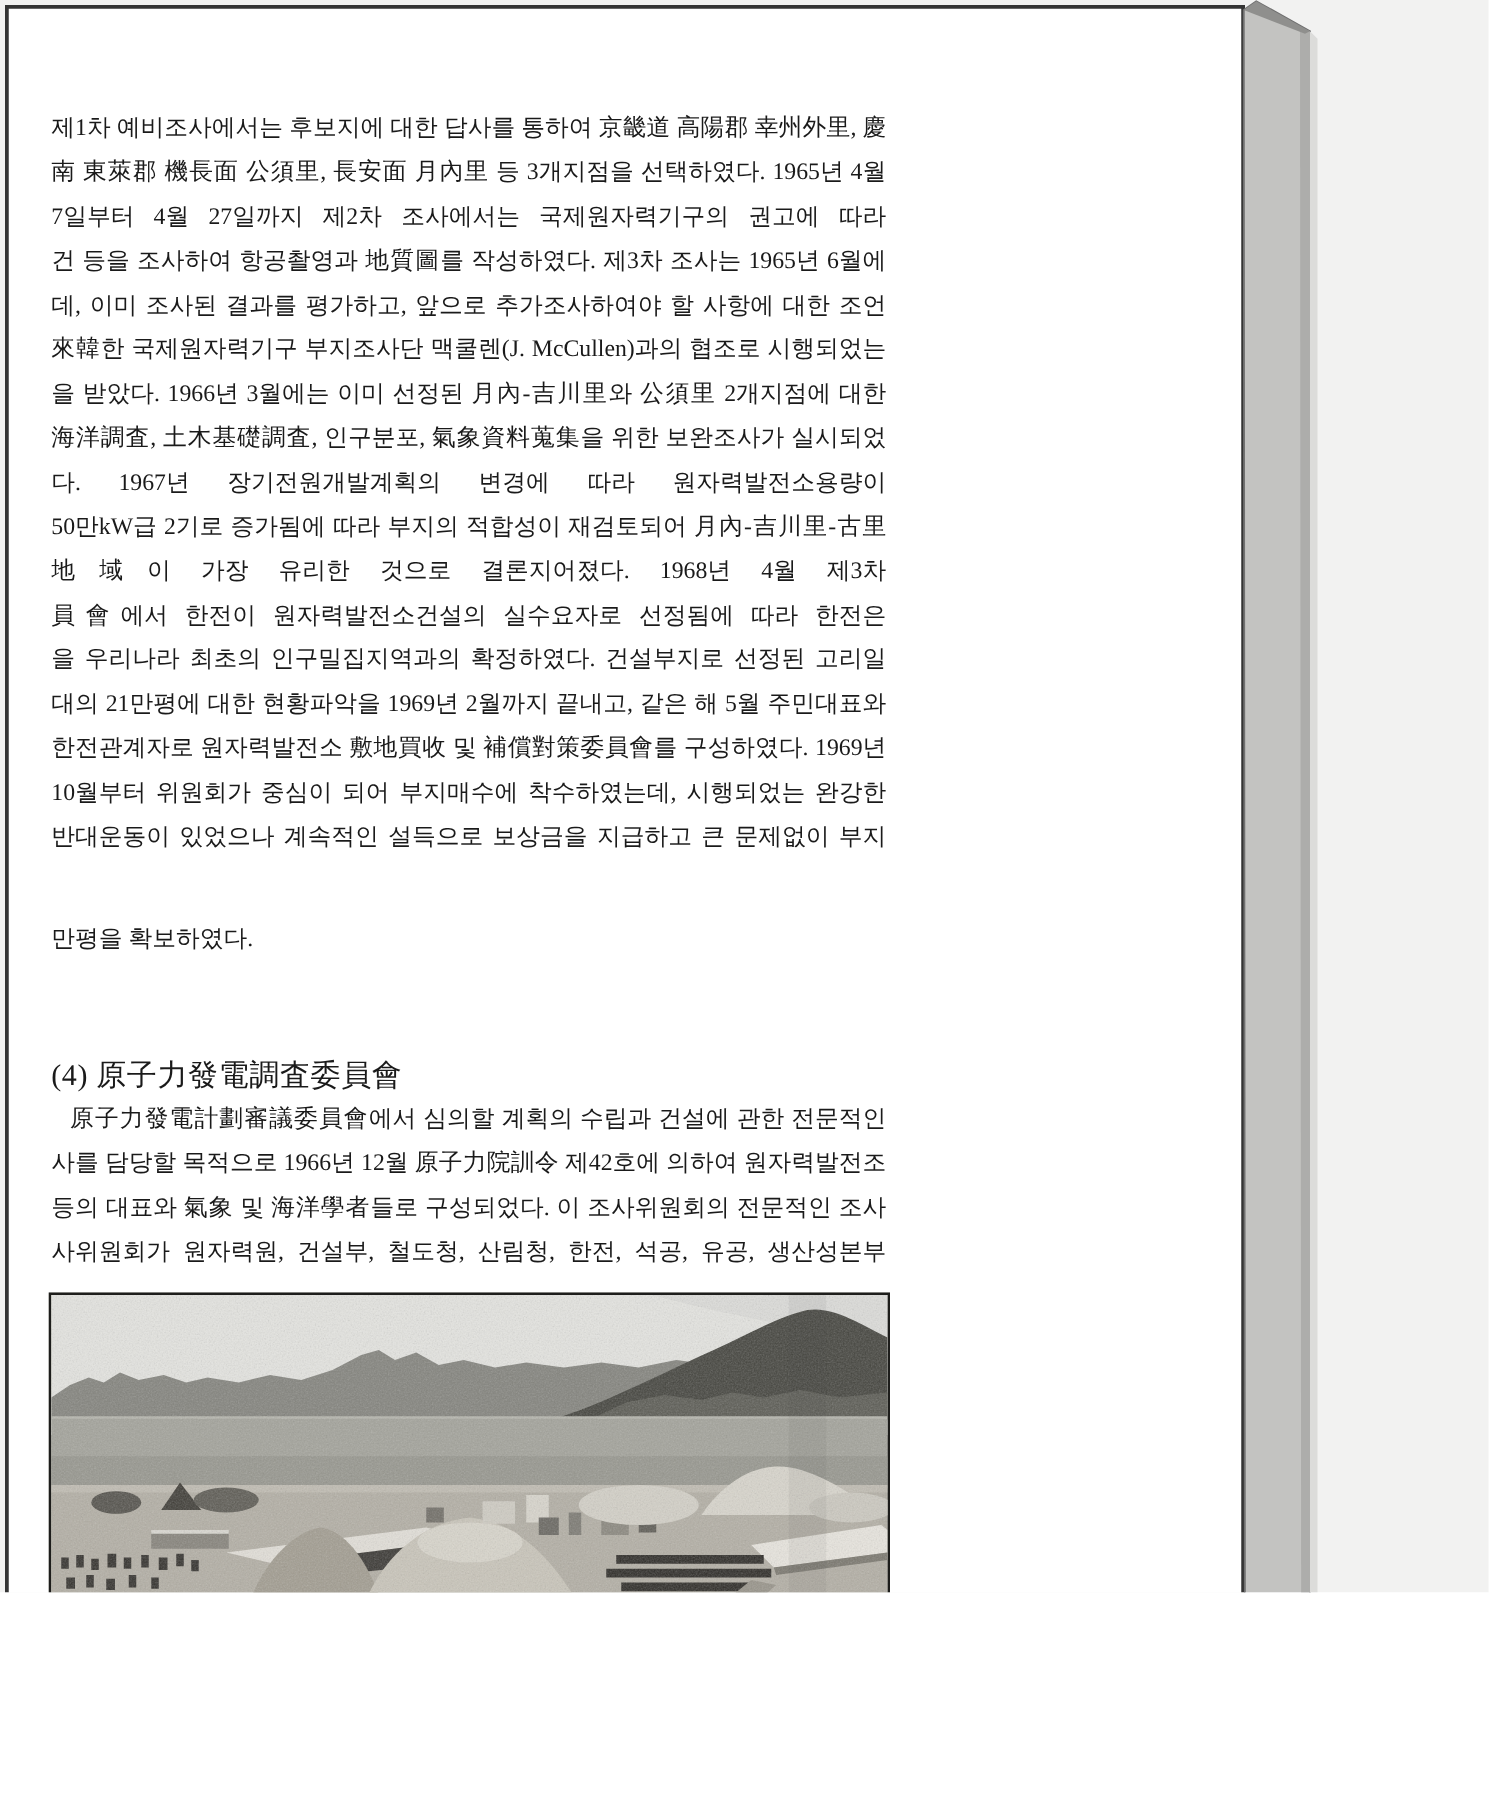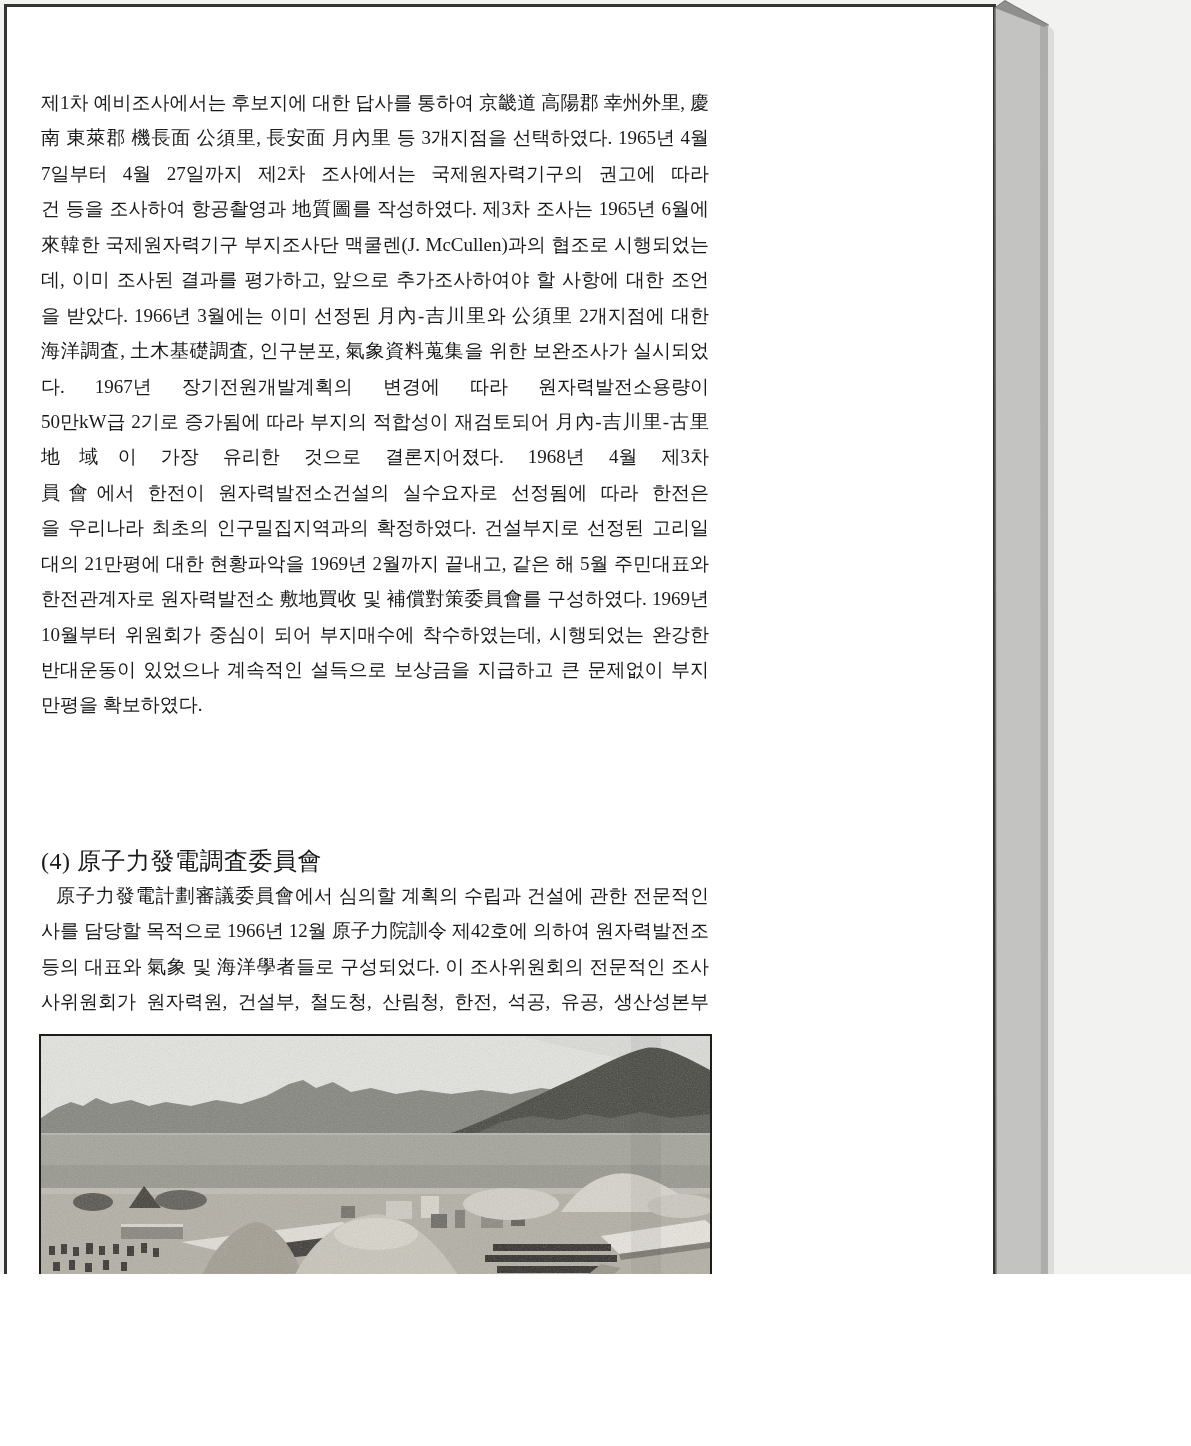--- a/index.html
+++ b/index.html
@@ -6,21 +6,21 @@
   #screen{position:relative;width:1191px;height:1274px;background:#f2f2f1;overflow:hidden;
           font-family:"Liberation Serif","DejaVu Serif",serif;color:#1a1a1a;}
   .page{position:absolute;left:4px;top:4px;width:992px;height:1440px;box-sizing:border-box;
         background:#ffffff;border:3px solid #343434;border-bottom:4px solid #9c9c9c;}
   .book-edge-svg{position:absolute;left:0;top:0;width:1191px;height:1446px;pointer-events:none;}
   .para{position:absolute;left:41px;width:668px;}
   #paragraph-1{top:85px;}
   #paragraph-2{top:878px;}
   .text-line{height:35.45px;line-height:35.45px;font-size:19px;overflow:hidden;
              text-align:justify;text-align-last:justify;word-break:keep-all;white-space:normal;}
-  #paragraph-1 .text-line:last-child{text-align-last:left;}
+  #paragraph-1 .text-line:last-child{text-align-last:left;margin-top:47px;}
   #paragraph-2 .text-line:first-child{text-indent:15px;}
   .section-heading{position:absolute;left:41px;top:846px;width:668px;font-size:24px;
                    font-weight:400;letter-spacing:0.5px;line-height:30px;}
   .photo-frame{position:absolute;left:39px;top:1034px;width:673px;height:305px;box-sizing:border-box;
                border:2px solid #1d1d1b;background:#cfcdc5;}
   .photo-frame svg{display:block;width:100%;height:100%;}
   .photo-caption{position:absolute;left:727px;top:1311px;font-family:"Liberation Sans","DejaVu Sans",sans-serif;
                  font-size:14px;font-weight:700;color:#111;letter-spacing:0.5px;}
   .page-number{position:absolute;left:676px;top:1355px;font-family:Liberation Mono, monospace;
                font-size:28px;color:#161616;}
@@ -38,22 +38,22 @@
     <polygon points="1048,25 1054,31 1054,1414 1048,1419" fill="#dcdcda"></polygon>
     <polygon points="995,8 1005,1 1048,25 1044,27" fill="#8f8f8d"></polygon>
     <polygon points="996,1443 1048,1419 1050,1423 998,1446" fill="#8f8f8d"></polygon>
   </svg>
 
   <div id="paragraph-1" class="para">
       <div class="text-line">제1차 예비조사에서는 후보지에 대한 답사를 통하여 京畿道 高陽郡 幸州外里, 慶</div>
       <div class="text-line">南 東萊郡 機長面 公須里, 長安面 月內里 등 3개지점을 선택하였다. 1965년 4월</div>
       <div class="text-line">7일부터 4월 27일까지 제2차 조사에서는 국제원자력기구의 권고에 따라 인구분포</div>
       <div class="text-line">건 등을 조사하여 항공촬영과 地質圖를 작성하였다. 제3차 조사는 1965년 6월에</div>
+      <div class="text-line">데, 이미 조사된 결과를 평가하고, 앞으로 추가조사하여야 할 사항에 대한 조언</div>
       <div class="text-line">來韓한 국제원자력기구 부지조사단 맥쿨렌(J. McCullen)과의 협조로 시행되었는</div>
-      <div class="text-line">데, 이미 조사된 결과를 평가하고, 앞으로 추가조사하여야 할 사항에 대한 조언</div>
       <div class="text-line">을 받았다. 1966년 3월에는 이미 선정된 月內-吉川里와 公須里 2개지점에 대한</div>
       <div class="text-line">海洋調査, 土木基礎調査, 인구분포, 氣象資料蒐集을 위한 보완조사가 실시되었</div>
       <div class="text-line">다. 1967년 장기전원개발계획의 변경에 따라 원자력발전소용량이 30만kW급에서</div>
       <div class="text-line">50만kW급 2기로 증가됨에 따라 부지의 적합성이 재검토되어 月內-吉川里-古里</div>
       <div class="text-line">地域이 가장 유리한 것으로 결론지어졌다. 1968년 4월 제3차 原子力發電所推進委</div>
       <div class="text-line">員會에서 한전이 원자력발전소건설의 실수요자로 선정됨에 따라 한전은 고리지역</div>
       <div class="text-line">을 우리나라 최초의 인구밀집지역과의 확정하였다. 건설부지로 선정된 고리일</div>
       <div class="text-line">대의 21만평에 대한 현황파악을 1969년 2월까지 끝내고, 같은 해 5월 주민대표와</div>
       <div class="text-line">한전관계자로 원자력발전소 敷地買收 및 補償對策委員會를 구성하였다. 1969년</div>
       <div class="text-line">10월부터 위원회가 중심이 되어 부지매수에 착수하였는데, 시행되었는 완강한</div>

